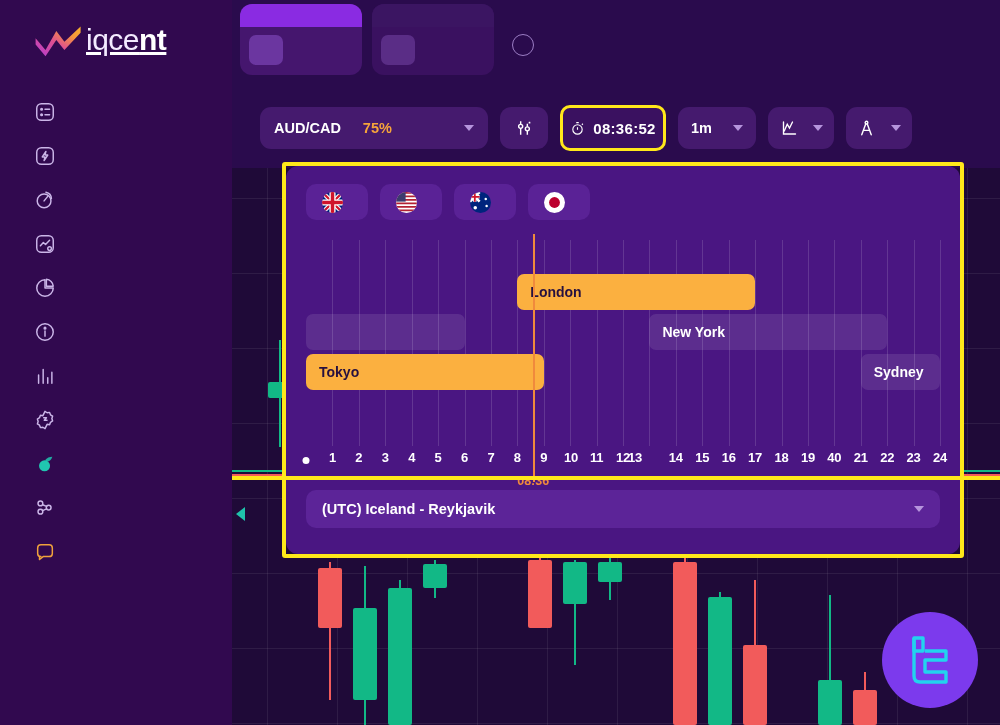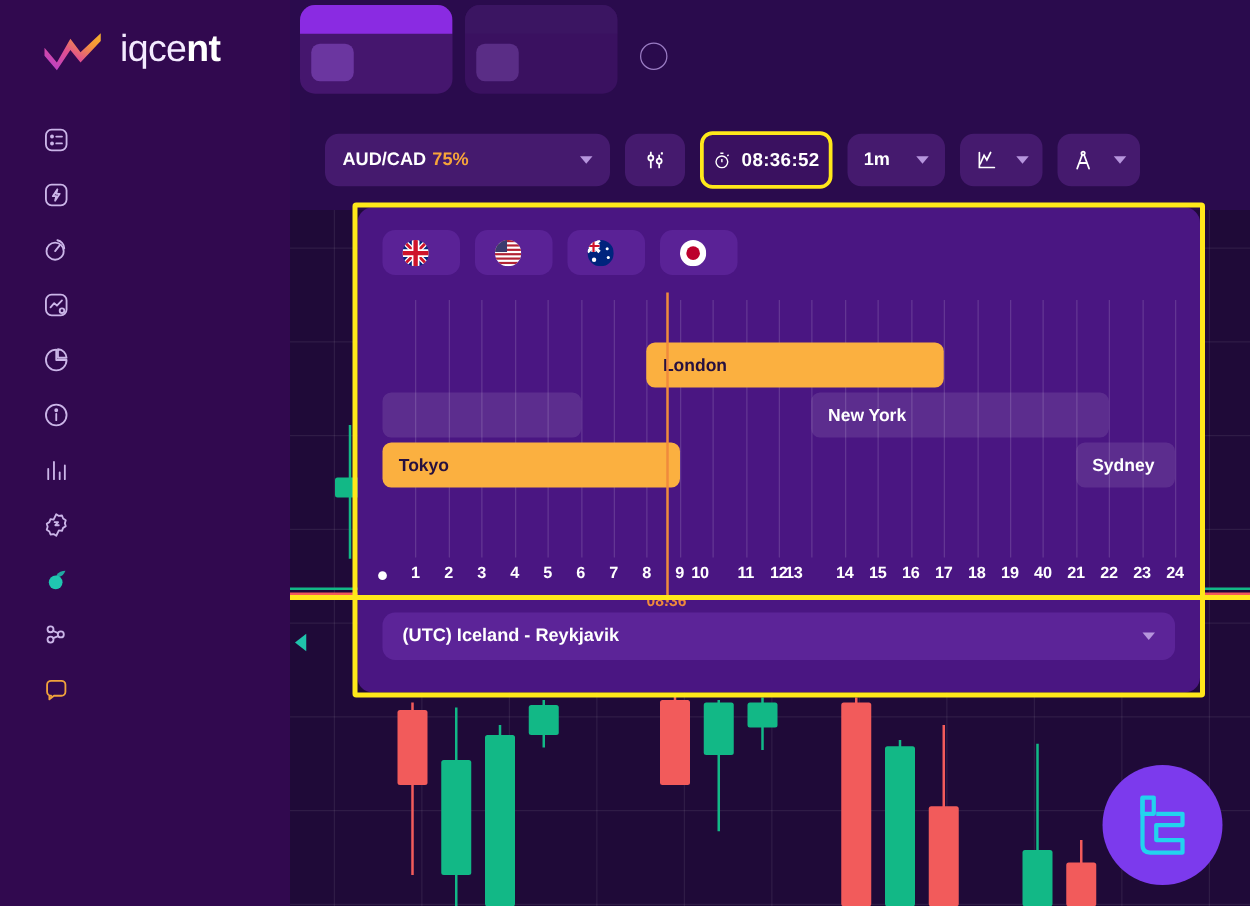--- a/index.html
+++ b/index.html
@@ -11,21 +11,21 @@
     -webkit-font-smoothing:antialiased;
   }
   #app { position:relative; width:1000px; height:725px; overflow:hidden; }
 
   
   #sidebar {
     position:absolute; left:0; top:0; width:232px; height:725px;
     background:#31094f;
     z-index:30;
   }
-  #logo { display:flex; align-items:center; gap:10px; padding:22px 0 0 32px; }
+  #logo { display:flex; align-items:center; padding:22px 0 0 32px;text-decoration:underline; }
   #logo .mark { width:54px; height:36px; flex:none; }
   #logo .wordmark { font-size:30px; letter-spacing:-0.5px; line-height:1; }
   #logo .wordmark .w-light { color:#f3eaff; font-weight:300; }
   #logo .wordmark .w-bold { color:#ffffff; font-weight:700; }
 
   #nav { margin-top:32px; }
   .nav-item {
     display:flex; align-items:center; gap:16px;
     height:44px; padding-left:34px; cursor:pointer;
   }
@@ -89,21 +89,21 @@
     position:absolute; left:0; top:0; right:0; height:80px;
     display:flex; align-items:center; gap:12px; padding-left:28px;
     background:#2a0b4d; z-index:12;
   }
   .tb {
     height:42px; border-radius:11px; background:#451a6e;
     display:flex; align-items:center; cursor:pointer; color:#fff;
   }
   #asset-select { width:228px; padding:0 14px; justify-content:space-between; }
   #asset-select .pair { font-size:14.5px; font-weight:700; }
-  #asset-select .pct { font-size:14.5px; font-weight:700; color:#f6a43a; margin-left:5px; }
+  #asset-select .pct { font-size:14.5px; font-weight:700; color:#f6a43a; margin-left:22px; }
   .caret { width:0;height:0;border-left:5.5px solid transparent;border-right:5.5px solid transparent;border-top:6px solid #b695dd; }
   #indicators-btn { width:48px; justify-content:center; }
   #timer-btn {
     width:106px; justify-content:center; gap:8px; background:#3a1160;
     border:3px solid #ffe81a; border-radius:10px; height:46px;
   }
   #timer-btn .t { font-size:15px; font-weight:700; letter-spacing:.3px; }
   #interval-btn { width:78px; padding:0 13px; justify-content:space-between;border-radius:11px; }
   #interval-btn .v { font-size:14.5px; font-weight:700; }
   #charttype-btn, #tools-btn { width:66px; padding:0 11px; justify-content:space-between; }
@@ -408,21 +408,21 @@
           <span class="dot" style="left: 0px;"></span>
           <span class="hr" style="left: 26.4167px;">1</span>
           <span class="hr" style="left: 52.8333px;">2</span>
           <span class="hr" style="left: 79.25px;">3</span>
           <span class="hr" style="left: 105.667px;">4</span>
           <span class="hr" style="left: 132.083px;">5</span>
           <span class="hr" style="left: 158.5px;">6</span>
           <span class="hr" style="left: 184.917px;">7</span>
           <span class="hr" style="left: 211.333px;">8</span>
           <span class="hr" style="left: 237.75px;">9</span>
-          <span class="hr" style="left: 254px;">10</span>
+          <span class="hr" style="left: 265px;">10</span>
           <span class="hr" style="left: 290.583px;">11</span>
           <span class="hr" style="left: 317px;">12</span>
           <span class="hr" style="left: 329px;">13</span>
           <span class="hr" style="left: 369.833px;">14</span>
           <span class="hr" style="left: 396.25px;">15</span>
           <span class="hr" style="left: 422.667px;">16</span>
           <span class="hr" style="left: 449.083px;">17</span>
           <span class="hr" style="left: 475.5px;">18</span>
           <span class="hr" style="left: 501.917px;">19</span>
           <span class="hr" style="left: 528.333px;">40</span>

